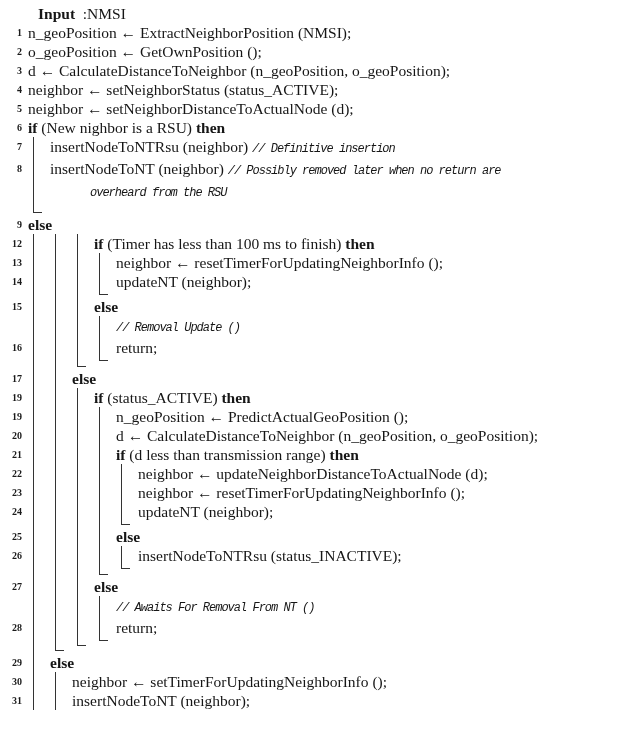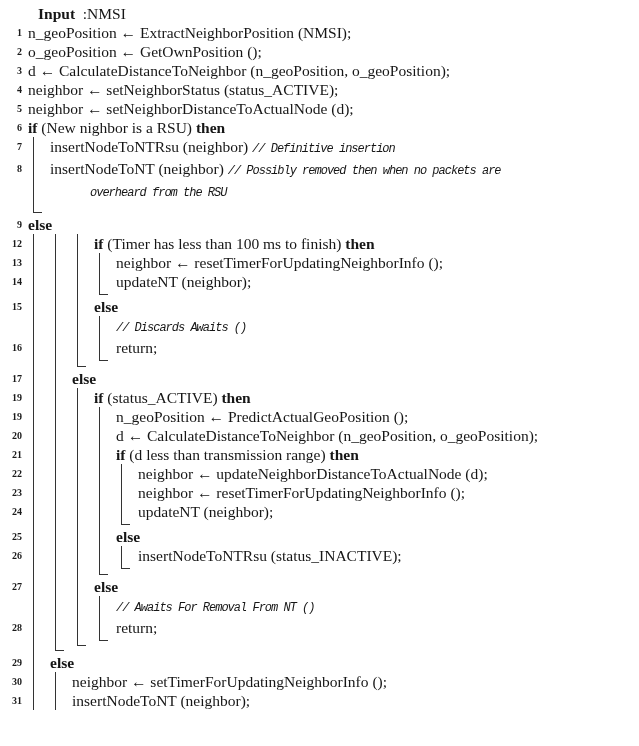--- a/index.html
+++ b/index.html
@@ -73,21 +73,21 @@
         <span class="gutter">7</span>
         <span class="body">
           <span class="rail" style="left: 5px; border-color: rgb(51, 51, 51);"></span>
           <span class="code" style="padding-left: 22px;"><span class="fn">insertNodeToNTRsu</span><span class="rm"> (neighbor) </span><span class="cm">// Definitive insertion</span></span>
         </span>
       </div>
       <div class="row line">
         <span class="gutter">8</span>
         <span class="body">
           <span class="rail" style="left: 5px; border-color: rgb(51, 51, 51);"></span>
-          <span class="code" style="padding-left: 22px;"><span class="fn">insertNodeToNT</span><span class="rm"> (neighbor) </span><span class="cm">// Possibly removed then when no packets are</span></span>
+          <span class="code" style="padding-left: 22px;"><span class="fn">insertNodeToNT</span><span class="rm"> (neighbor) </span><span class="cm">// Possibly removed later when no return are</span></span>
         </span>
       </div>
       <div class="row line">
         <span class="gutter"></span>
         <span class="body">
           <span class="rail" style="left: 5px; border-color: rgb(51, 51, 51);"></span>
           <span class="code" style="padding-left: 62px;"><span class="cm">overheard from the RSU</span></span>
         </span>
       </div>
       <div class="row spacer" style="height: 12px;">
@@ -149,21 +149,21 @@
           <span class="code" style="padding-left: 66px;"><span class="kw">else</span></span>
         </span>
       </div>
       <div class="row line">
         <span class="gutter"></span>
         <span class="body">
           <span class="rail" style="left: 5px; border-color: rgb(51, 51, 51);"></span>
           <span class="rail" style="left: 27px; border-color: rgb(51, 51, 51);"></span>
           <span class="rail" style="left: 49px; border-color: rgb(51, 51, 51);"></span>
           <span class="rail" style="left: 71px; border-color: rgb(51, 51, 51);"></span>
-          <span class="code" style="padding-left: 88px;"><span class="cm">// Discards Awaits ()</span></span>
+          <span class="code" style="padding-left: 88px;"><span class="cm">// Removal Update ()</span></span>
         </span>
       </div>
       <div class="row line">
         <span class="gutter">16</span>
         <span class="body">
           <span class="rail" style="left: 5px; border-color: rgb(51, 51, 51);"></span>
           <span class="rail" style="left: 27px; border-color: rgb(51, 51, 51);"></span>
           <span class="rail" style="left: 49px; border-color: rgb(51, 51, 51);"></span>
           <span class="rail" style="left: 71px; border-color: rgb(51, 51, 51);"></span>
           <span class="code" style="padding-left: 88px;"><span class="fn">return</span><span class="rm">;</span></span>

